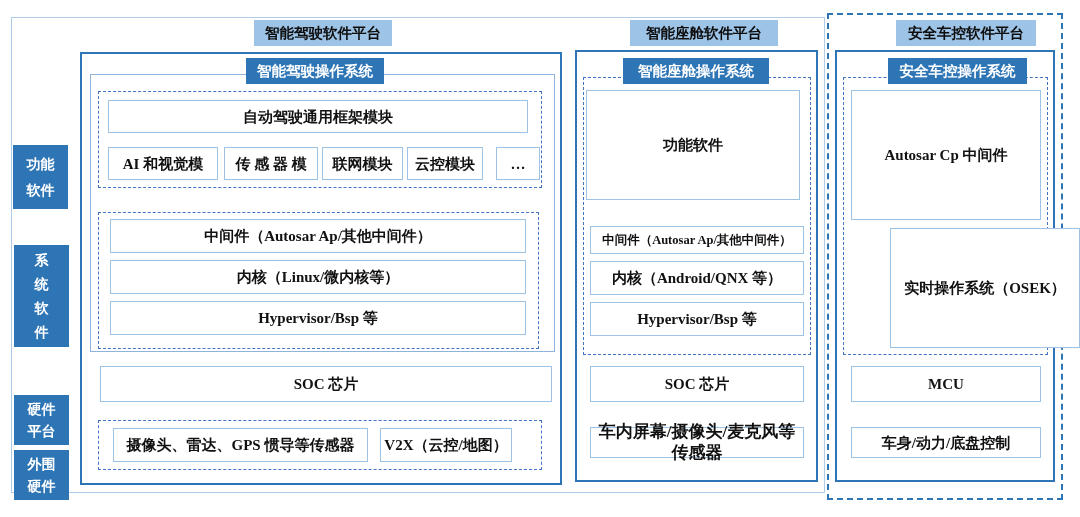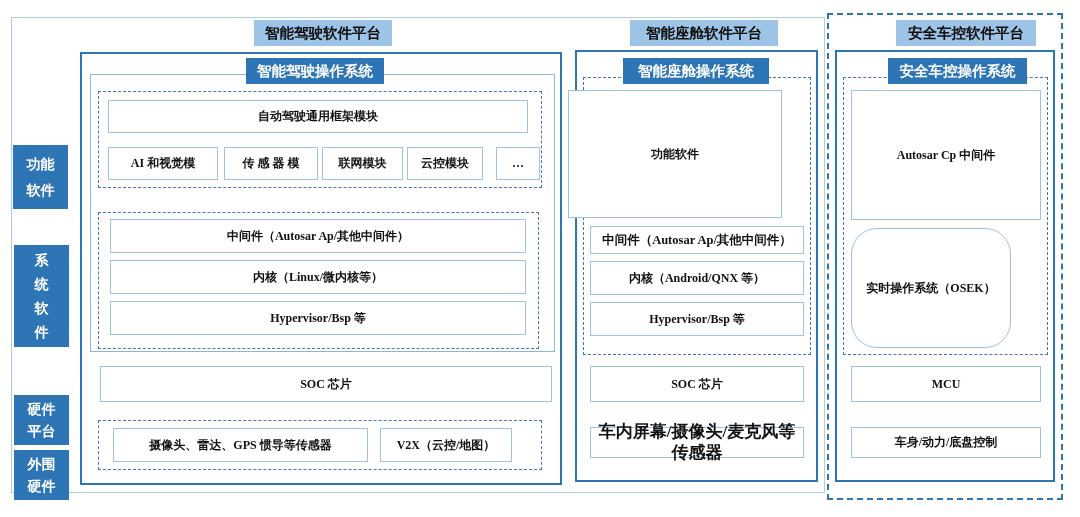--- a/index.html
+++ b/index.html
@@ -38,21 +38,21 @@
   .os {
     background:#2e75b6; color:#ffffff; font-weight:bold; font-size:14.5px;
     display:flex; align-items:center; justify-content:center; z-index:4;
     font-family:"Liberation Sans", sans-serif;
   }
 
   
   .b {
     background:#ffffff; border:1px solid #9dc3e6; color:#111111;
     display:flex; align-items:center; justify-content:center; text-align:center;
-    font-family:"Liberation Serif", serif; font-weight:700; font-size:12px;
+    font-family:"Liberation Serif", serif; font-weight:700; font-size:15px;
     z-index:2; line-height:1.2;
   }
   .b.small { font-size:12.5px; }
   .b.mid   { font-size:17px; }
 </style>
 </head>
 <body>
 
 <div class="stage">
 
@@ -90,30 +90,30 @@
   <div class="abs b" style="left:100px; top:366px; width:452px; height:36px;">SOC 芯片</div>
 
   <div class="abs dash" style="left:98px; top:420px; width:444px; height:50px;"></div>
   <div class="abs b" style="left:113px; top:428px; width:255px; height:34px;">摄像头、雷达、GPS 惯导等传感器</div>
   <div class="abs b" style="left:380px; top:428px; width:132px; height:34px;">V2X（云控/地图）</div>
 
   <div class="abs cont" style="left:575px; top:50px; width:243px; height:432px;"></div>
   <div class="abs plat" style="left:622px; top:20px; width:148px; height:26px;">智能座舱软件平台</div>
   <div class="abs os" style="left:623px; top:58px; width:146px; height:26px;">智能座舱操作系统</div>
   <div class="abs dash" style="left:583px; top:77px; width:228px; height:278px;"></div>
-  <div class="abs b" style="left:568px; top:90px; width:214px; height:128px;">功能软件</div>
+  <div class="abs b" style="left:586px; top:90px; width:214px; height:110px;">功能软件</div>
   <div class="abs b small" style="left:590px; top:226px; width:214px; height:28px;">中间件（Autosar Ap/其他中间件）</div>
   <div class="abs b" style="left:590px; top:261px; width:214px; height:34px;">内核（Android/QNX 等）</div>
   <div class="abs b" style="left:590px; top:302px; width:214px; height:34px;">Hypervisor/Bsp 等</div>
   <div class="abs b" style="left:590px; top:366px; width:214px; height:36px;">SOC 芯片</div>
   <div class="abs b mid" style="left:590px; top:427px; width:214px; height:31px;">车内屏幕/摄像头/麦克风等传感器</div>
 
   <div class="abs dash-bold" style="left:827px; top:13px; width:236px; height:487px;"></div>
   <div class="abs plat" style="left:888px; top:20px; width:140px; height:26px;">安全车控软件平台</div>
   <div class="abs cont" style="left:835px; top:50px; width:220px; height:432px;"></div>
   <div class="abs os" style="left:888px; top:58px; width:139px; height:26px;">安全车控操作系统</div>
   <div class="abs dash" style="left:843px; top:77px; width:205px; height:278px;"></div>
   <div class="abs b" style="left:851px; top:90px; width:190px; height:130px;">Autosar Cp 中间件</div>
-  <div class="abs b" style="left:851px; top:228px; width:160px; height:120px;border-radius:26px;">实时操作系统（OSEK）</div>
+  <div class="abs b" style="left:890px; top:228px; width:190px; height:120px;">实时操作系统（OSEK）</div>
   <div class="abs b" style="left:851px; top:366px; width:190px; height:36px;">MCU</div>
   <div class="abs b" style="left:851px; top:427px; width:190px; height:31px;">车身/动力/底盘控制</div>
 
 </div>
 
 </body></html>

